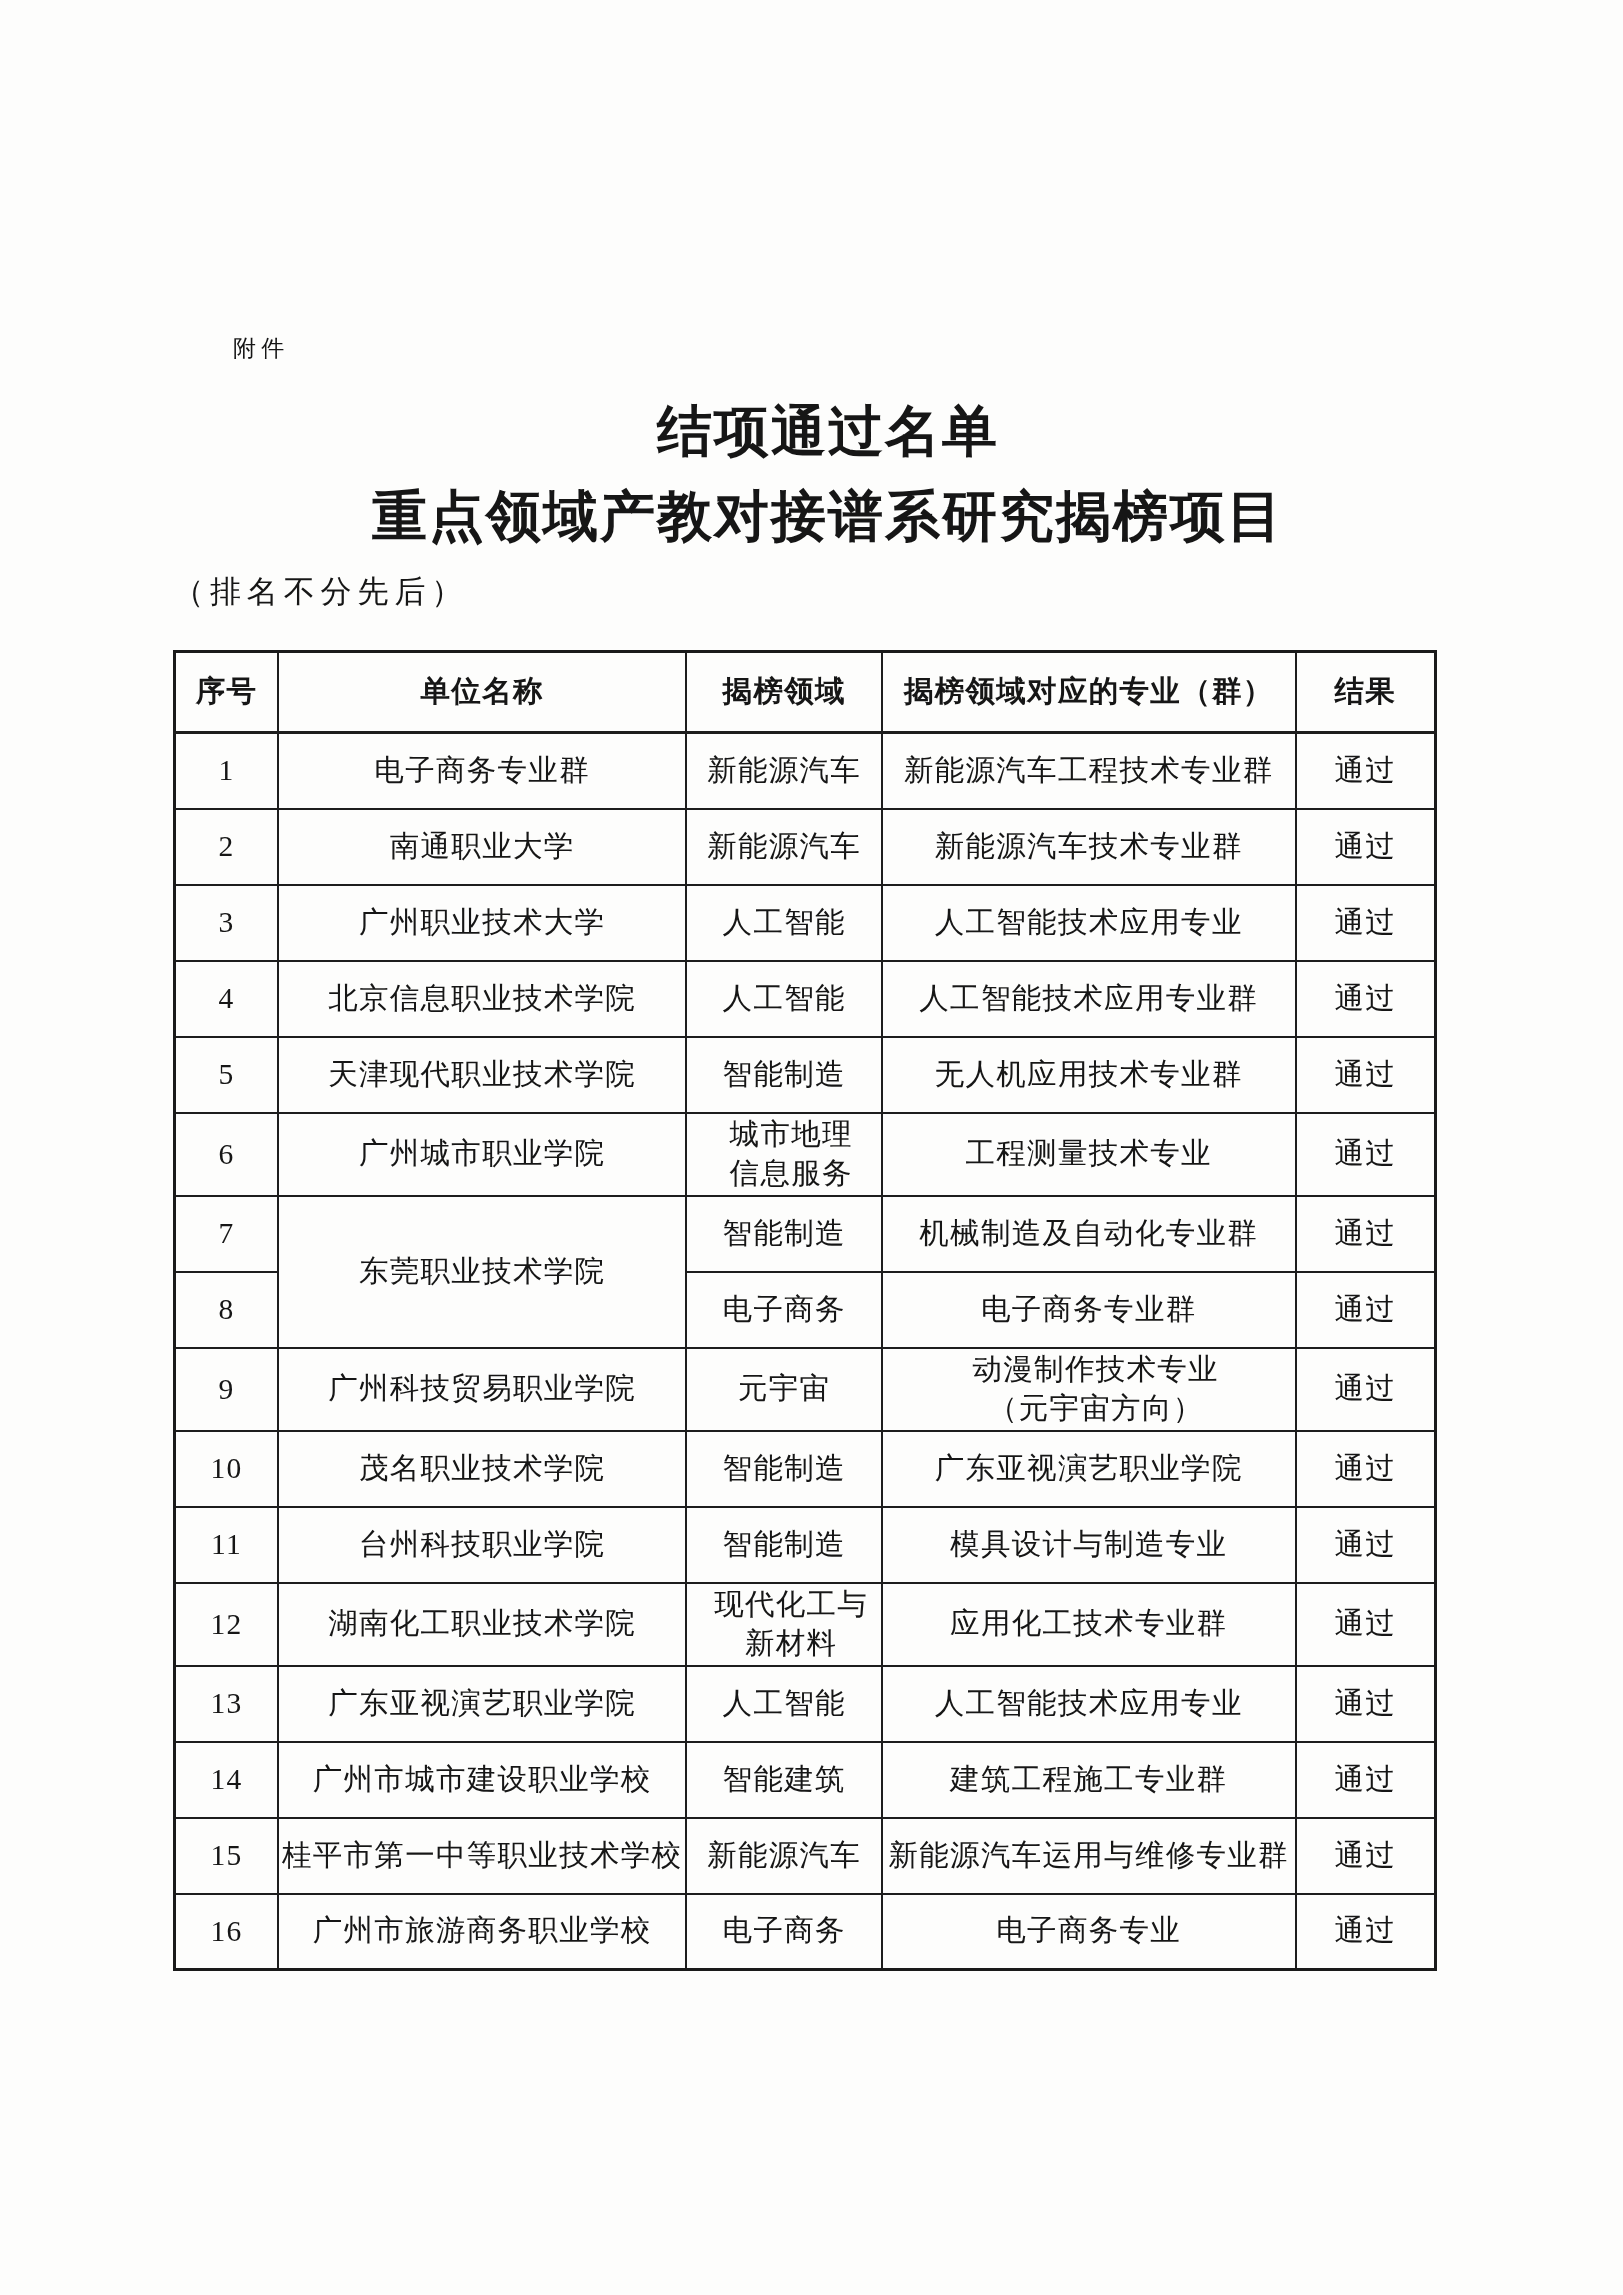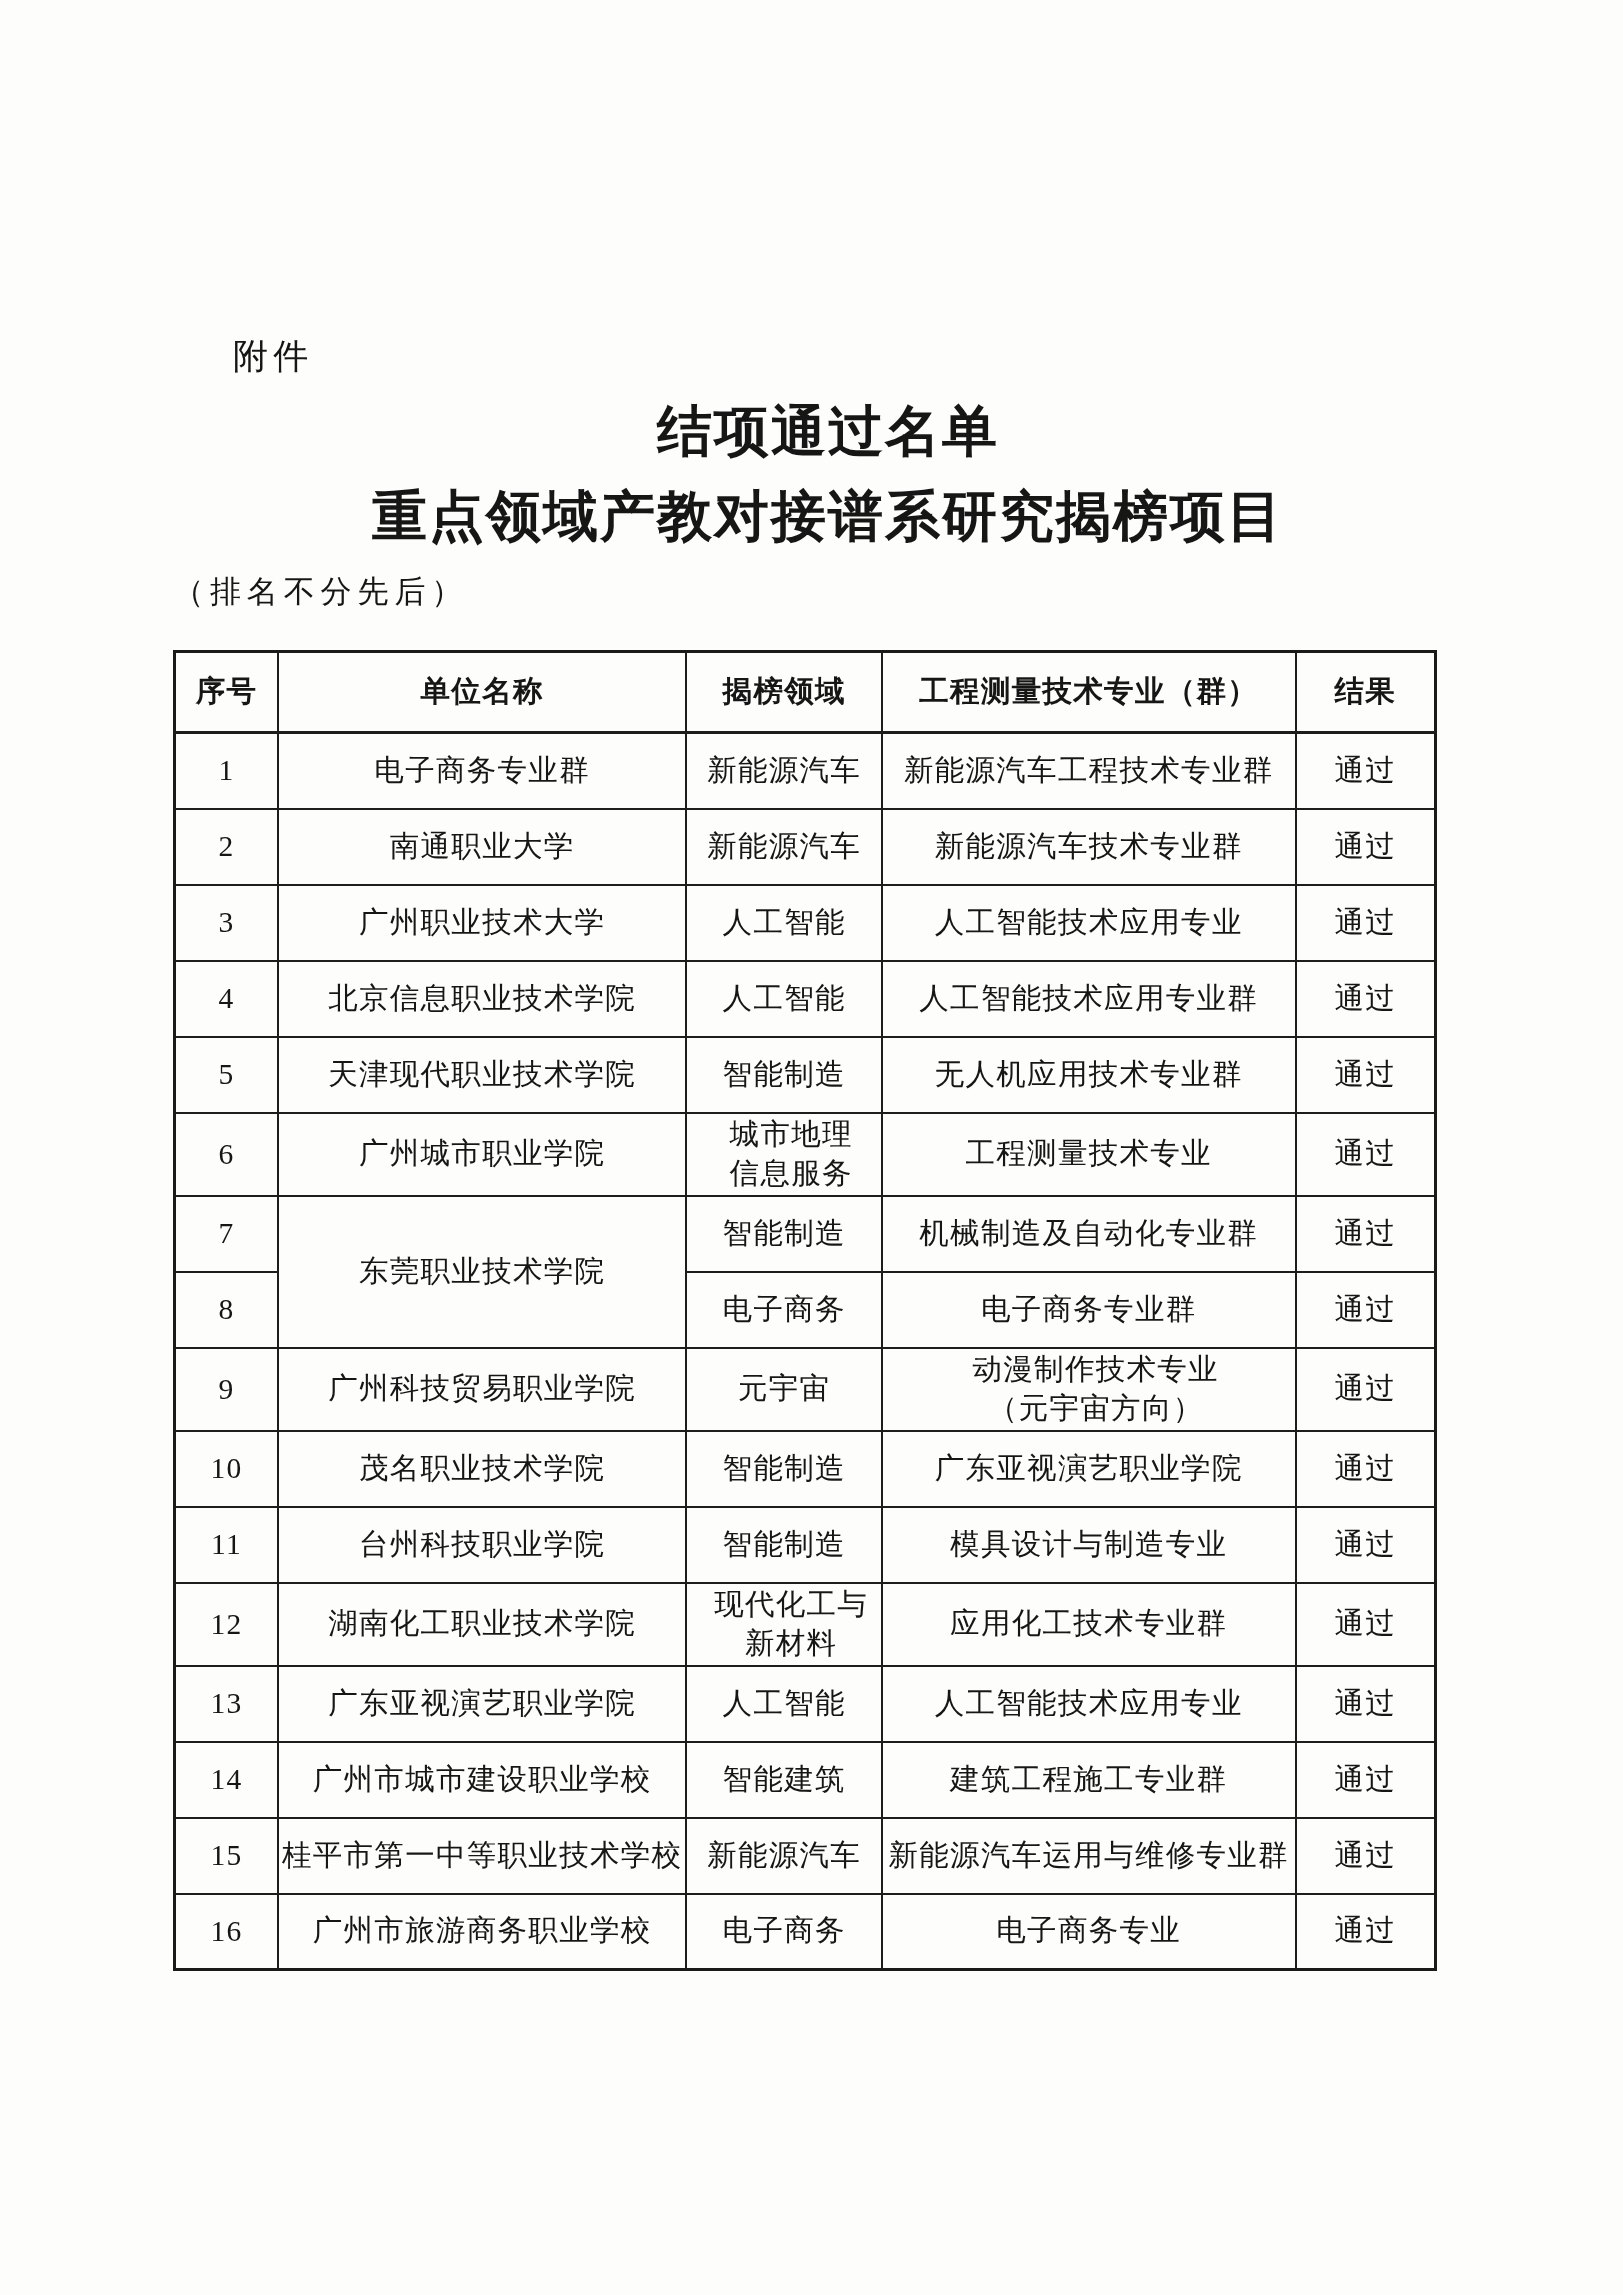--- a/index.html
+++ b/index.html
@@ -6,21 +6,21 @@
   .page{
     position:relative;
     width:1623px;height:2295px;
     background:#fdfdfc;
     color:#161616;
     font-family:"Liberation Serif", serif;
     overflow:hidden;
   }
   .attachment{
     position:absolute;left:233px;top:333px;
-    font-size:35px;letter-spacing:5.2px;
+    font-size:23px;letter-spacing:5.2px;
     font-family:"Liberation Sans", sans-serif;
   }
   .title{
     position:absolute;left:173px;top:389px;width:1310px;
     text-align:center;font-weight:bold;
     font-size:55px;line-height:85px;letter-spacing:2px;
   }
   .subtitle{
     position:absolute;left:173px;top:571px;width:1310px;
     text-align:left;font-size:31px;letter-spacing:5.9px;
@@ -63,21 +63,21 @@
         <col style="width:32.4%">
         <col style="width:15.5%">
         <col style="width:32.8%">
         <col style="width:11.1%">
     </colgroup>
     <thead>
       <tr>
         <th>序号</th>
         <th>单位名称</th>
         <th>揭榜领域</th>
-        <th>工程测量技术专业（群）</th>
+        <th>揭榜领域对应的专业（群）</th>
         <th>结果</th>
       </tr>
     </thead>
     <tbody>
       <tr>
         <td>1</td>
         <td>电子商务专业群</td>
         <td>新能源汽车</td>
         <td>新能源汽车工程技术专业群</td>
         <td>通过</td>

